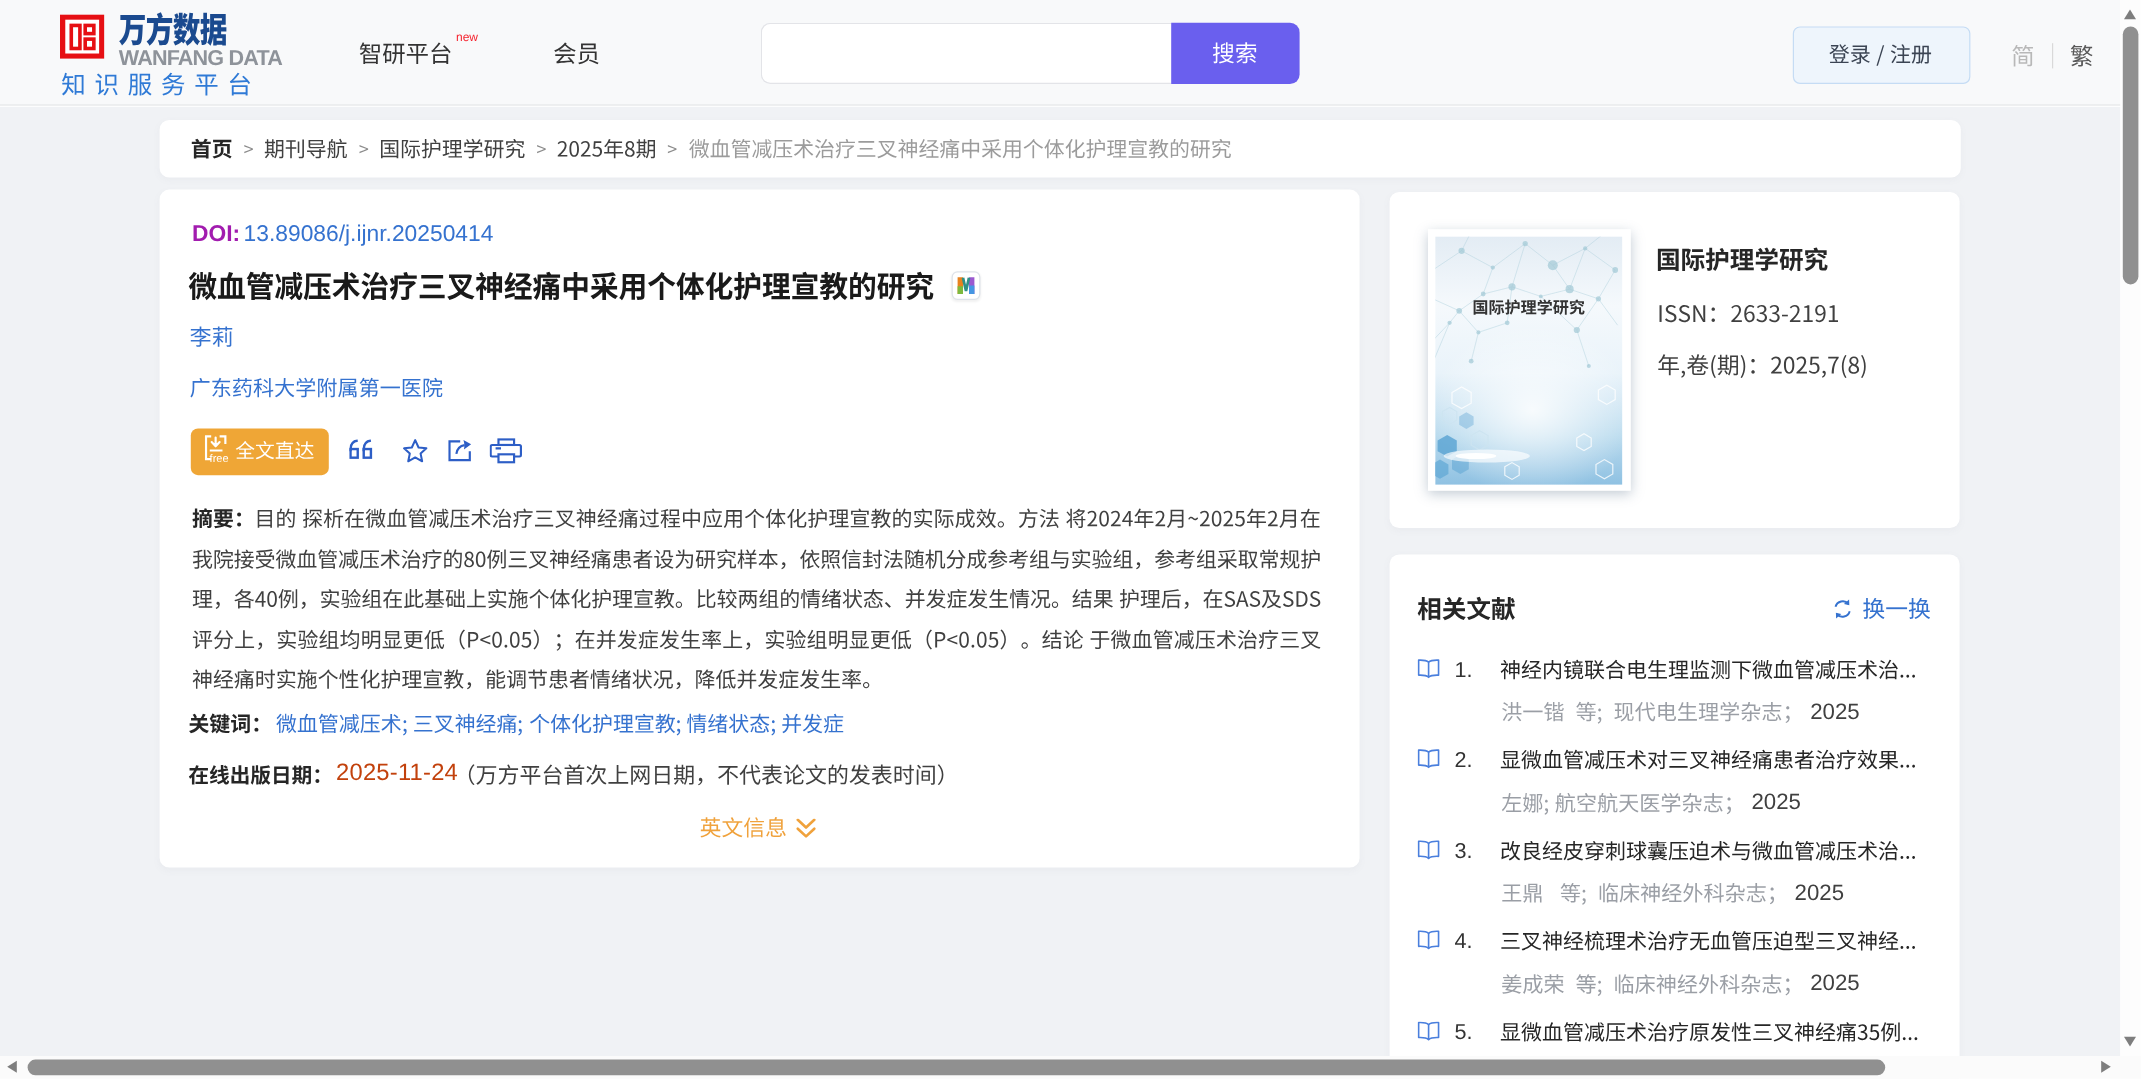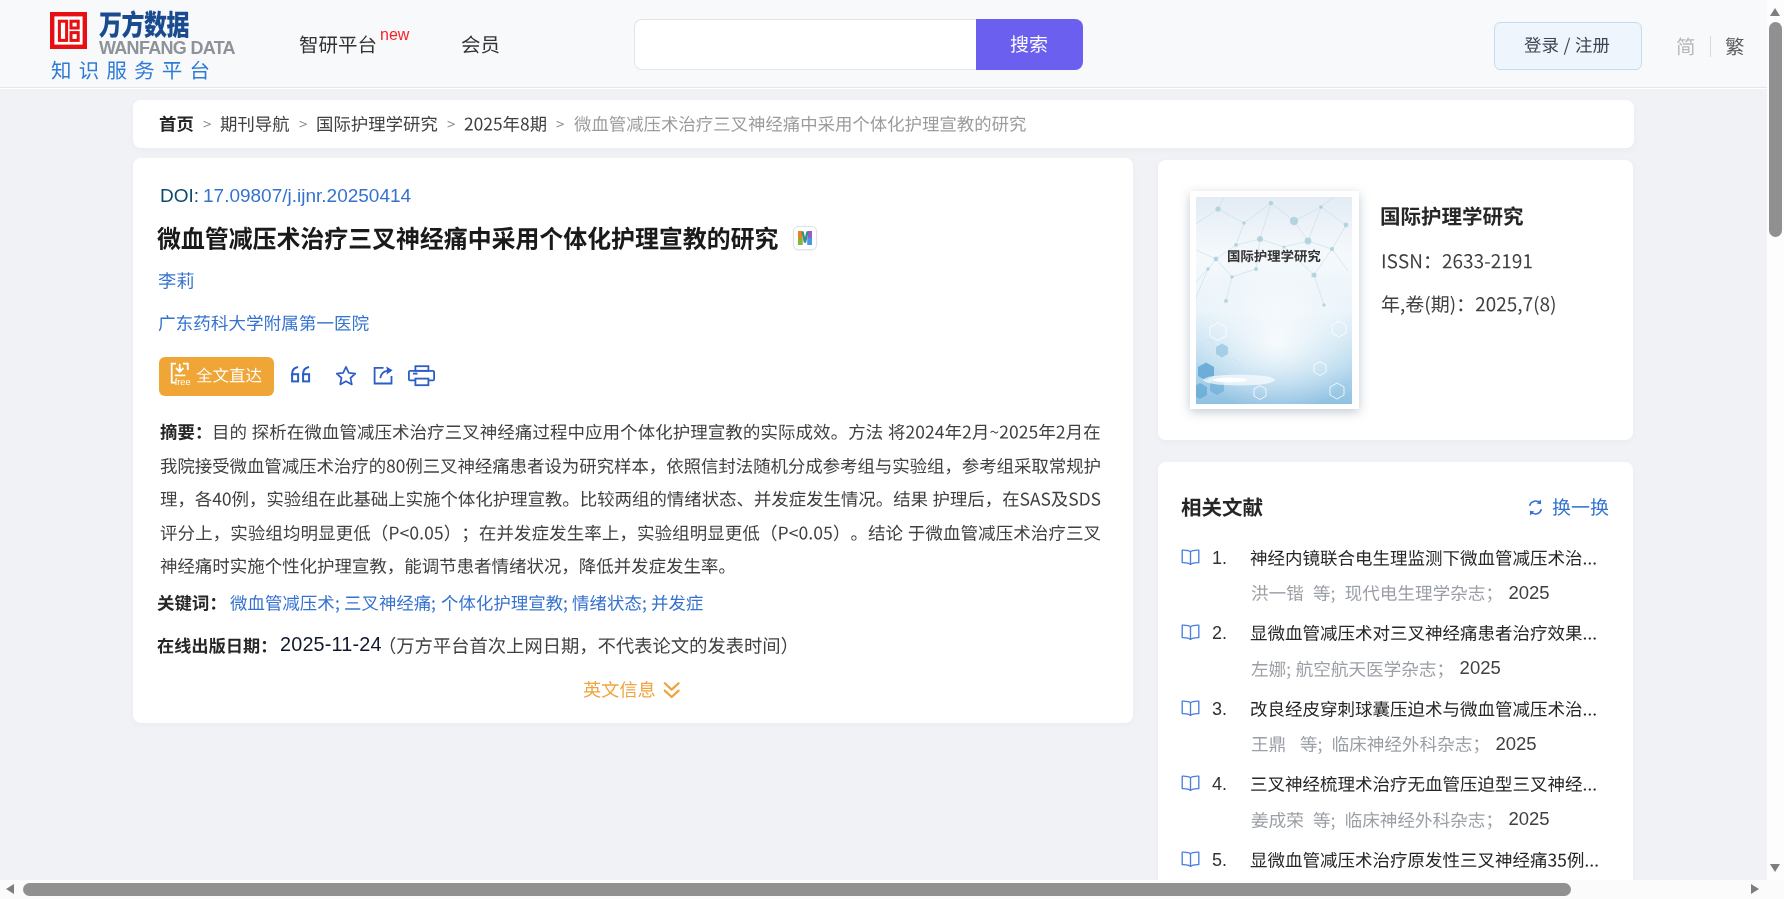--- a/index.html
+++ b/index.html
@@ -1364,24 +1364,24 @@
         <use x="16000" href="#g53"></use>
         <use x="17000" href="#g227"></use>
         <use x="17555" href="#g38"></use>
         <use x="18110" href="#g129"></use>
         <use x="19110" href="#g187"></use>
         <use x="19388" href="#g187"></use>
         <use x="19666" href="#g187"></use>
       </g>
     </svg>
 <span style="position:absolute;left:99.0px;top:38.7px;font-family:'Liberation Sans',sans-serif;font-size:18px;font-weight:bold;color:#8e939a;line-height:1;letter-spacing:-0.7px;white-space:pre">WANFANG DATA</span>
-<span style="position:absolute;left:380.0px;top:26.7px;font-family:'Liberation Sans',sans-serif;font-size:16px;font-weight:normal;color:#f5222d;line-height:1;letter-spacing:0.0px;white-space:pre">new</span>
-<span style="position:absolute;left:160.0px;top:186.2px;font-family:'Liberation Sans',sans-serif;font-size:19.0px;font-weight:normal;color:#0c4a6e;line-height:1;letter-spacing:0.0px;white-space:pre">DOI:</span>
-<span style="position:absolute;left:203.0px;top:186.2px;font-family:'Liberation Sans',sans-serif;font-size:19.0px;font-weight:normal;color:#3572cf;line-height:1;letter-spacing:0.0px;white-space:pre">17.09807/j.ijnr.20250414</span>
-<span style="position:absolute;left:280.0px;top:634.6px;font-family:'Liberation Sans',sans-serif;font-size:19.8px;font-weight:normal;color:#0f172a;line-height:1;letter-spacing:0.2px;white-space:pre">2025-11-24</span>
+<span style="position:absolute;left:380.0px;top:26.7px;font-family:'Liberation Sans',sans-serif;font-size:10px;font-weight:normal;color:#f5222d;line-height:1;letter-spacing:0.0px;white-space:pre">new</span>
+<span style="position:absolute;left:160.0px;top:186.2px;font-family:'Liberation Sans',sans-serif;font-size:19.0px;font-weight:bold;color:#a21caf;line-height:1;letter-spacing:0.0px;white-space:pre">DOI:</span>
+<span style="position:absolute;left:203.0px;top:186.2px;font-family:'Liberation Sans',sans-serif;font-size:19.0px;font-weight:normal;color:#3572cf;line-height:1;letter-spacing:0.0px;white-space:pre">13.89086/j.ijnr.20250414</span>
+<span style="position:absolute;left:280.0px;top:634.6px;font-family:'Liberation Sans',sans-serif;font-size:19.8px;font-weight:normal;color:#c2410c;line-height:1;letter-spacing:0.2px;white-space:pre">2025-11-24</span>
 <span style="position:absolute;left:1212.0px;top:548.6px;font-family:'Liberation Sans',sans-serif;font-size:18.0px;font-weight:normal;color:#333;line-height:1;letter-spacing:0.0px;white-space:pre">1.</span>
 <span style="position:absolute;left:1508.5px;top:583.6px;font-family:'Liberation Sans',sans-serif;font-size:18.5px;font-weight:normal;color:#404040;line-height:1;letter-spacing:0.0px;white-space:pre">2025</span>
 <span style="position:absolute;left:1212.0px;top:624.1px;font-family:'Liberation Sans',sans-serif;font-size:18.0px;font-weight:normal;color:#333;line-height:1;letter-spacing:0.0px;white-space:pre">2.</span>
 <span style="position:absolute;left:1459.6px;top:659.1px;font-family:'Liberation Sans',sans-serif;font-size:18.5px;font-weight:normal;color:#404040;line-height:1;letter-spacing:0.0px;white-space:pre">2025</span>
 <span style="position:absolute;left:1212.0px;top:699.6px;font-family:'Liberation Sans',sans-serif;font-size:18.0px;font-weight:normal;color:#333;line-height:1;letter-spacing:0.0px;white-space:pre">3.</span>
 <span style="position:absolute;left:1495.5px;top:734.6px;font-family:'Liberation Sans',sans-serif;font-size:18.5px;font-weight:normal;color:#404040;line-height:1;letter-spacing:0.0px;white-space:pre">2025</span>
 <span style="position:absolute;left:1212.0px;top:775.1px;font-family:'Liberation Sans',sans-serif;font-size:18.0px;font-weight:normal;color:#333;line-height:1;letter-spacing:0.0px;white-space:pre">4.</span>
 <span style="position:absolute;left:1508.5px;top:810.1px;font-family:'Liberation Sans',sans-serif;font-size:18.5px;font-weight:normal;color:#404040;line-height:1;letter-spacing:0.0px;white-space:pre">2025</span>
 <span style="position:absolute;left:1212.0px;top:850.6px;font-family:'Liberation Sans',sans-serif;font-size:18.0px;font-weight:normal;color:#333;line-height:1;letter-spacing:0.0px;white-space:pre">5.</span>
 </div>

